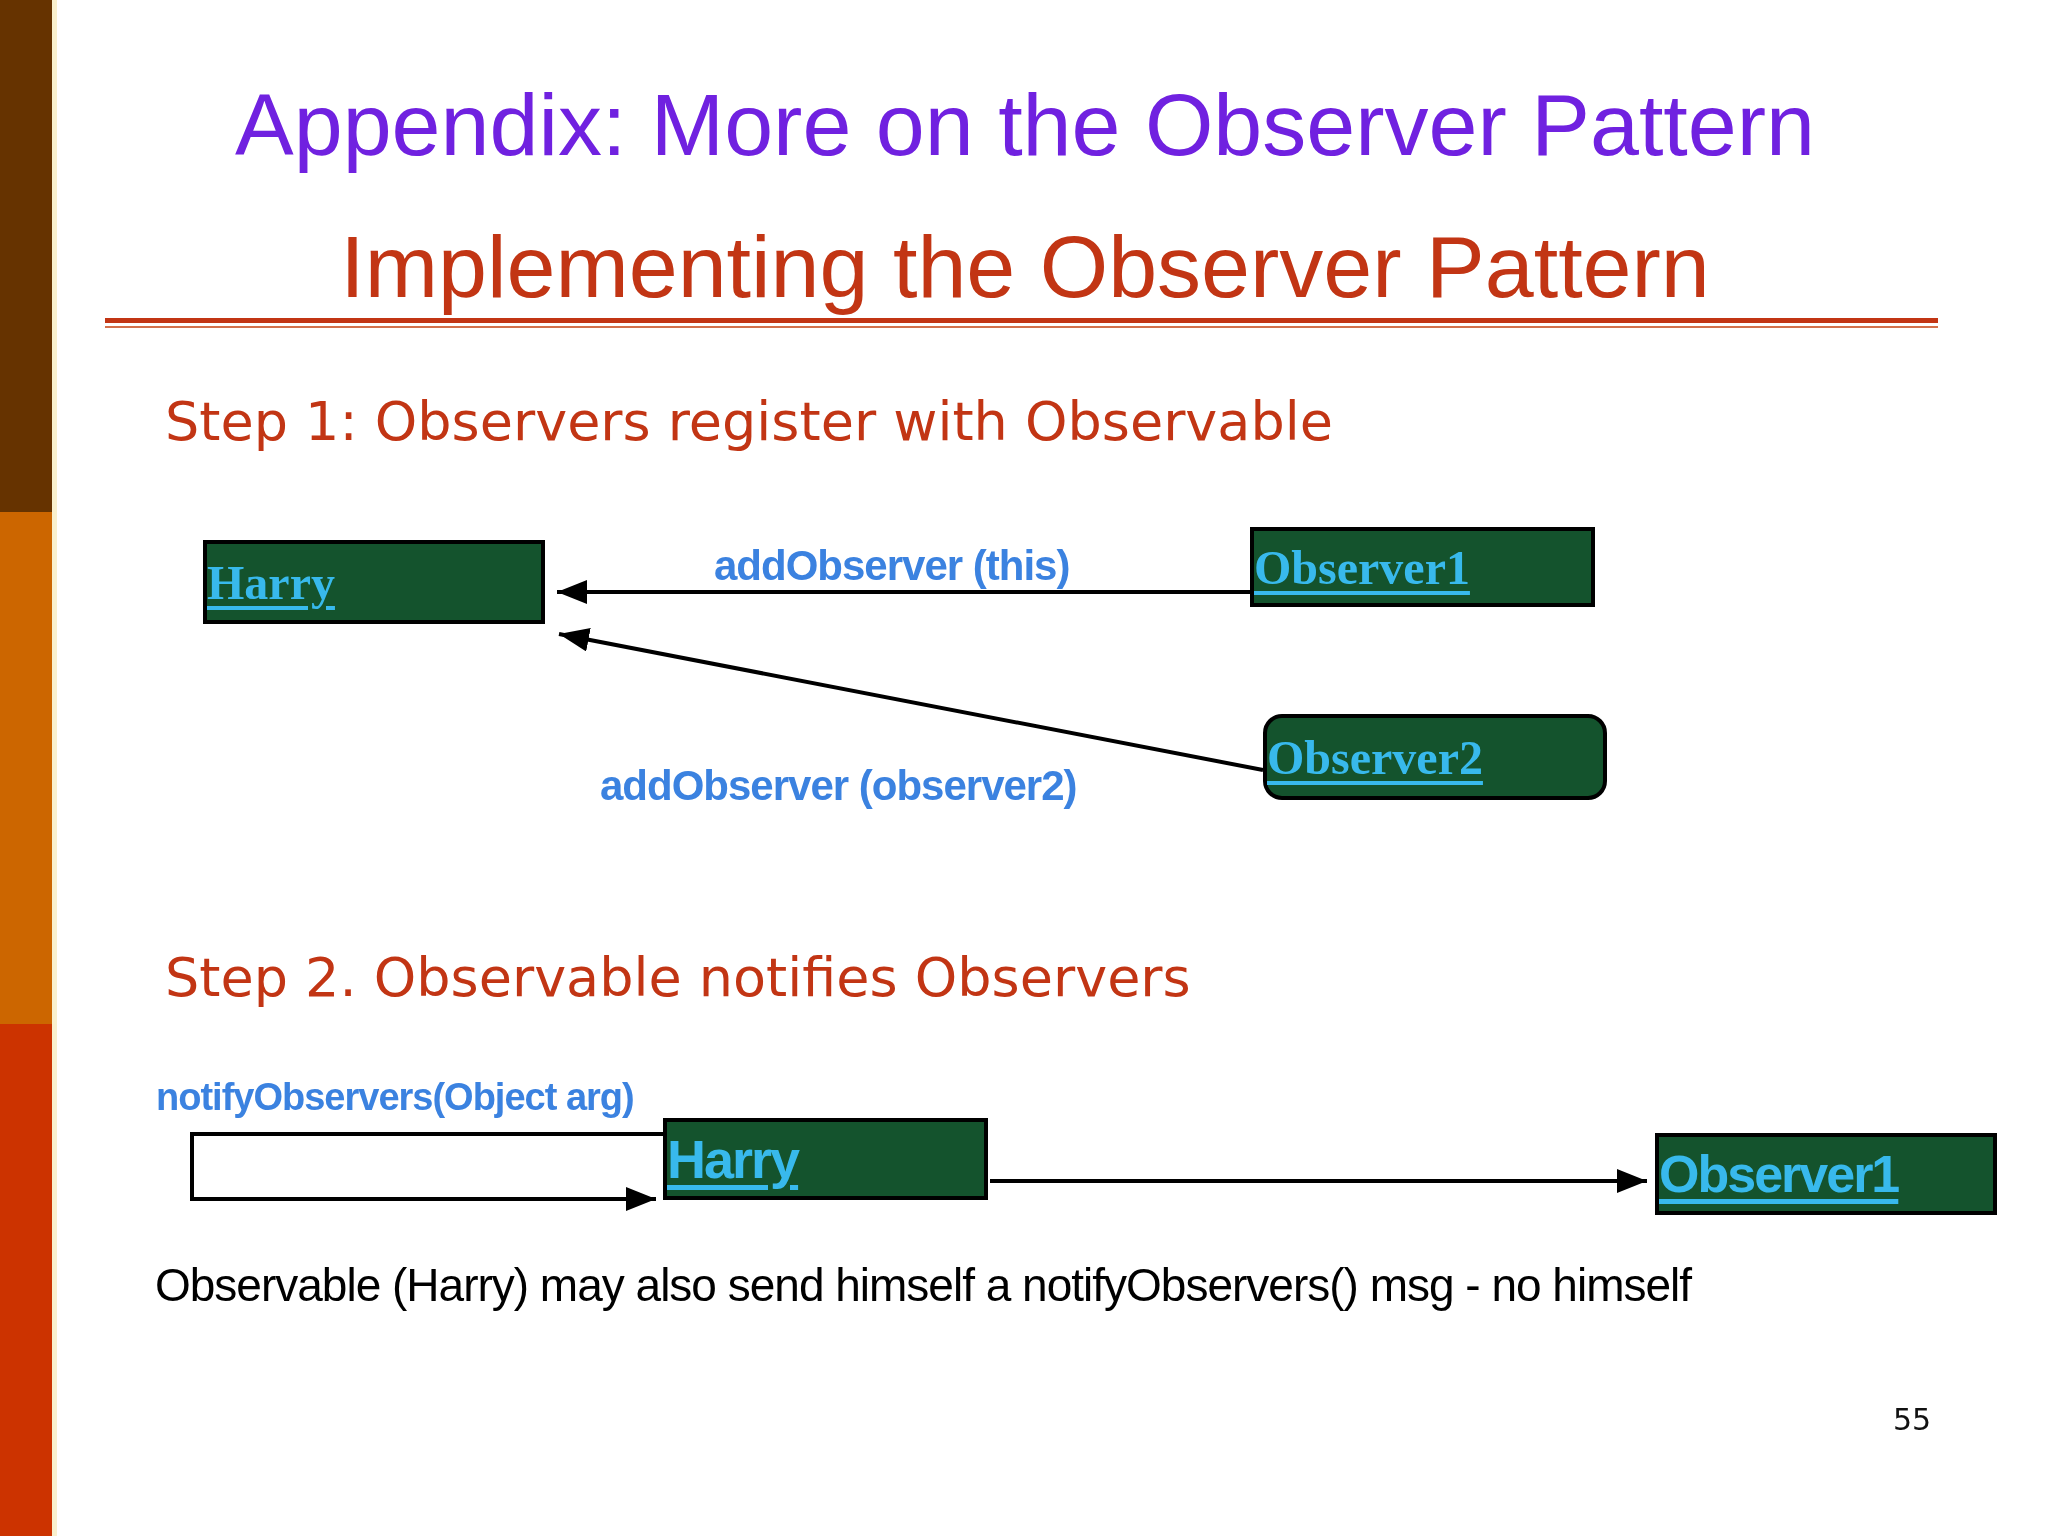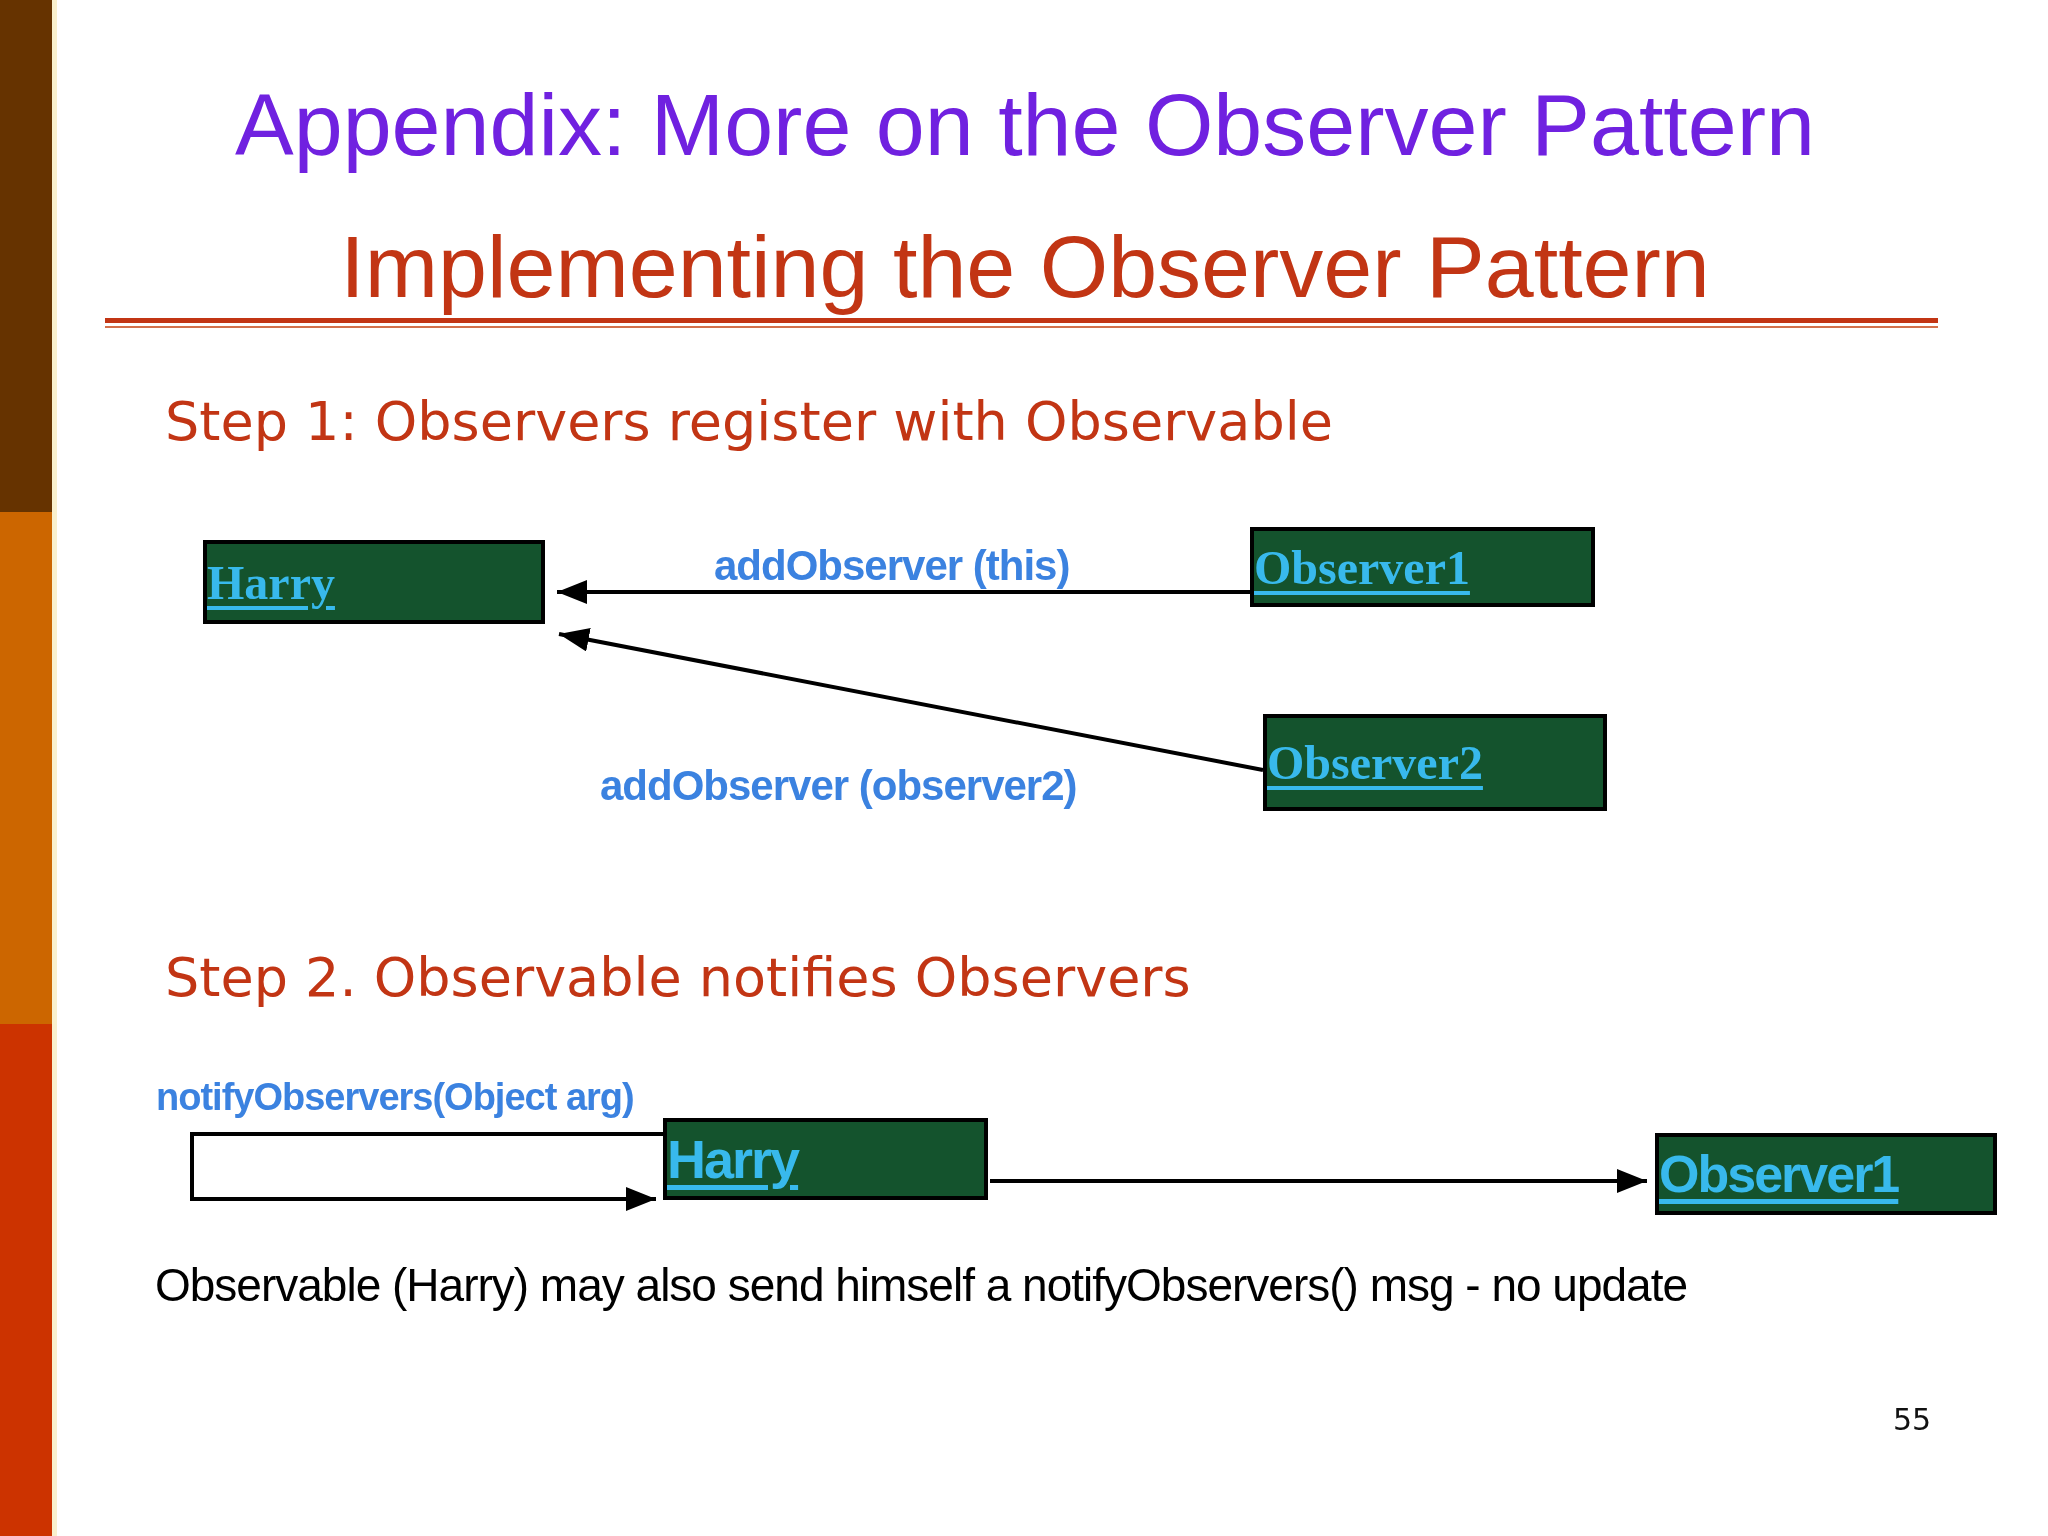--- a/index.html
+++ b/index.html
@@ -42,21 +42,21 @@
   #step2-heading { top: 946px; }
 
   
   .obj-box {
     position: absolute; border: 4px solid #000; background: #14532d;
     display: flex; align-items: center; justify-content: flex-start;
     box-sizing: border-box;
   }
   #box-s1-harry { left: 203px;  top: 540px;  width: 342px; height: 84px; }
   #box-s1-obs1  { left: 1250px; top: 527px;  width: 345px; height: 80px; }
-  #box-s1-obs2  { left: 1263px; top: 714px;  width: 344px; height: 97px; }
+  #box-s1-obs2  { left: 1263px; top: 714px;  width: 344px; height: 86px; border-radius: 19px; }
   #box-s2-harry { left: 663px;  top: 1118px; width: 325px; height: 82px; }
   #box-s2-obs1  { left: 1655px; top: 1133px; width: 342px; height: 82px; }
 
   .obj-label-serif {
     font-family: "Liberation Serif", serif; font-weight: bold; font-size: 48px;
     color: var(--link-cyan, #38b9ec);
     text-decoration: underline; text-decoration-thickness: 4px; text-underline-offset: 7px;
     white-space: nowrap;
   }
   .obj-label-sans {
@@ -148,17 +148,17 @@
       <marker id="ah" markerUnits="userSpaceOnUse" markerWidth="30" markerHeight="24" refX="30" refY="12" orient="auto">
         <path d="M0,0 L30,12 L0,24 Z" fill="#000"></path>
       </marker>
     </defs>
     <line x1="1250" y1="592" x2="557" y2="592" marker-end="url(#ah)"></line>
     <line x1="1263" y1="770" x2="559" y2="634" marker-end="url(#ah)"></line>
     <polyline points="663,1134 192,1134 192,1199 656,1199" marker-end="url(#ah)"></polyline>
     <line x1="990" y1="1181" x2="1647" y2="1181" marker-end="url(#ah)"></line>
   </svg>
 
-  <div id="note"><span>Observable (Harry) may also send himself a </span><span class="bold-part">notifyObservers()</span><span> msg - no update</span></div>
+  <div id="note"><span>Observable (Harry) may also send himself a </span><span class="bold-part">notifyObservers()</span><span> msg - no himself</span></div>
 
   <div id="page-number">55</div>
 
 </div>
 
 </body></html>

